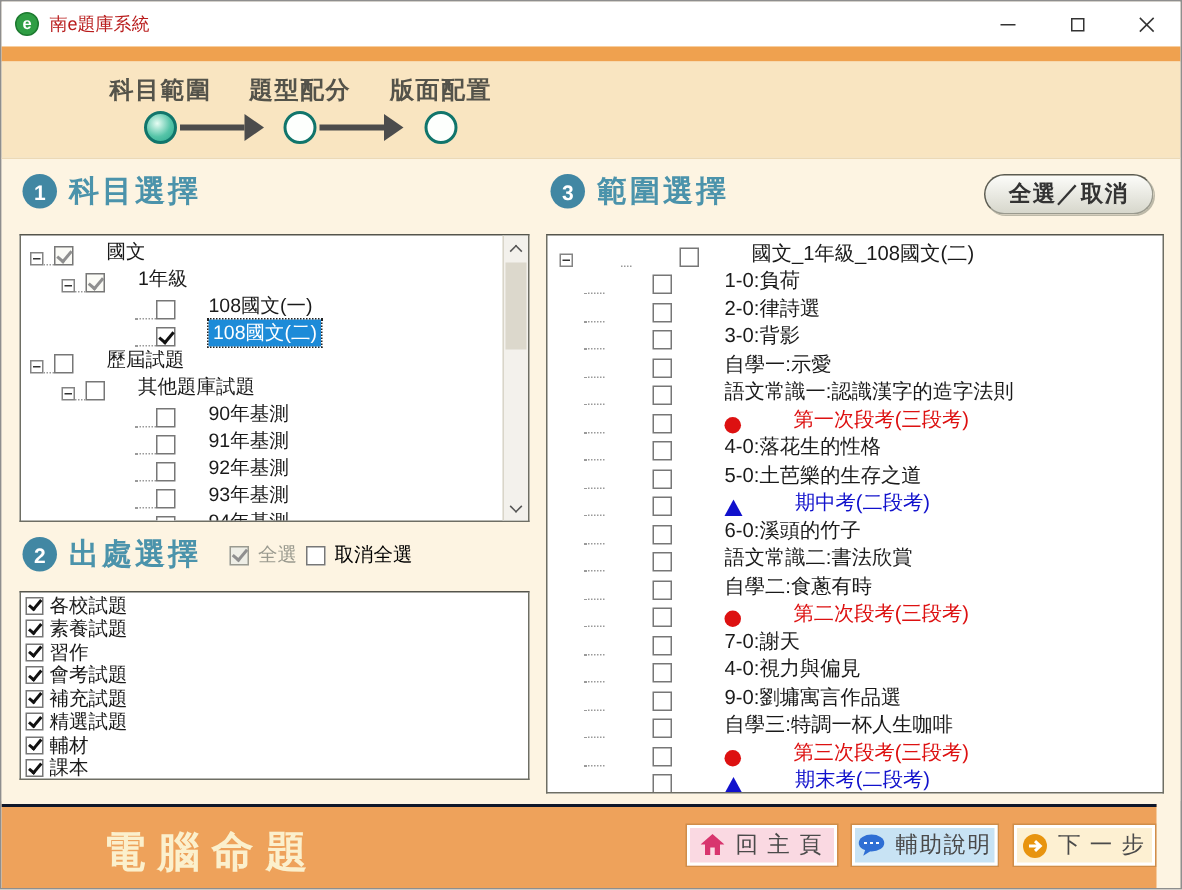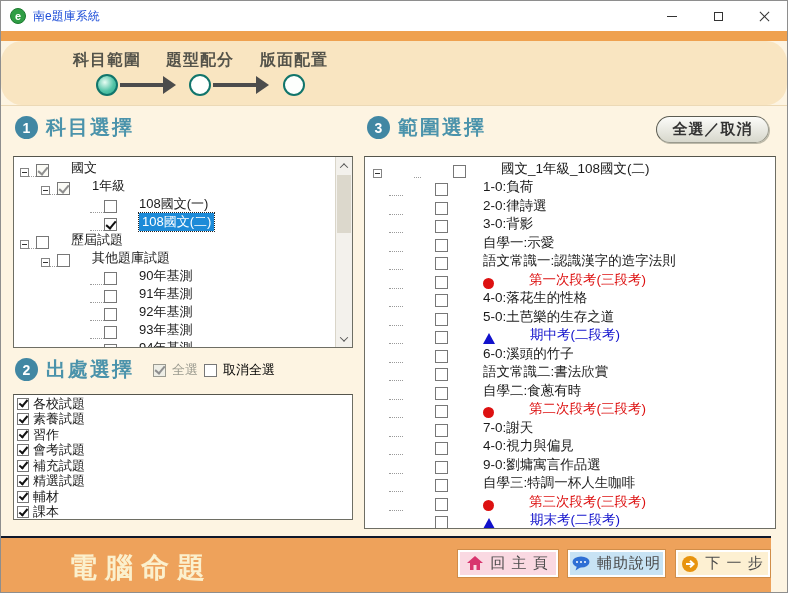--- a/index.html
+++ b/index.html
@@ -8,32 +8,32 @@
   .window {
     position:relative; width:788px; height:593px; margin:0 auto;
     background:#fdf4e2; border:1px solid #8e8e8e; overflow:hidden;
   }
   
   .titlebar { position:absolute; top:0; left:0; right:0; height:30px; background:#ffffff;
     display:flex; align-items:center; padding-left:9px; }
   .app-icon { width:16px; height:16px; border-radius:50%; background:#2f9e44;
     color:#fff; font-size:11px; font-weight:bold; display:flex; align-items:center; justify-content:center;
     border:1px solid #1d7a30; }
-  .app-title { font-size:12px; color:#1d4ed8; margin-left:7px; }
+  .app-title { font-size:12px; color:#b91c1c; margin-left:7px; }
   .win-controls { margin-left:auto; display:flex; height:100%; }
   .win-btn { width:46px; height:100%; display:flex; align-items:center; justify-content:center; cursor:default; }
   .glyph-min { width:10px; height:1px; background:#333; }
   .glyph-max { width:9px; height:9px; border:1px solid #333; }
   .glyph-close { position:relative; width:11px; height:11px; }
   .glyph-close::before,.glyph-close::after { content:""; position:absolute; left:5px; top:-1px; width:1px; height:13px; background:#333; }
   .glyph-close::before { transform:rotate(45deg); }
   .glyph-close::after { transform:rotate(-45deg); }
   
   .orange-strip { position:absolute; top:30px; left:0; right:0; height:10px; background:#efa14f; }
-  .stepper { position:absolute; top:40px; left:0; right:0; height:64px; background:#f9e5c1;border-radius:21px; }
+  .stepper { position:absolute; top:40px; left:0; right:0; height:64px; background:#f9e5c1; }
   .step-label { position:absolute; top:9px; width:110px; text-align:center;
     font-size:16px; font-weight:bold; color:#54534a; letter-spacing:1px; }
   .step-circle { position:absolute; top:33px; width:22px; height:22px; border-radius:50%;
     border:2px solid #11756b; background:#fdfffd; }
   .step-circle.active { background:radial-gradient(circle at 38% 35%, #e7fdf3 0%, #55c4a8 55%, #2aa78c 100%); }
   .step-line { position:absolute; top:42px; height:4px; background:#4c4c4c; }
   .step-line::after { content:""; position:absolute; left:100%; top:-7px;
     border-left:13px solid #4c4c4c; border-top:9px solid transparent; border-bottom:9px solid transparent; }
   
   .main { position:absolute; top:104px; left:0; right:0; bottom:58px; background:#fdf4e2; border-top:1px solid #ecd9b6; }

